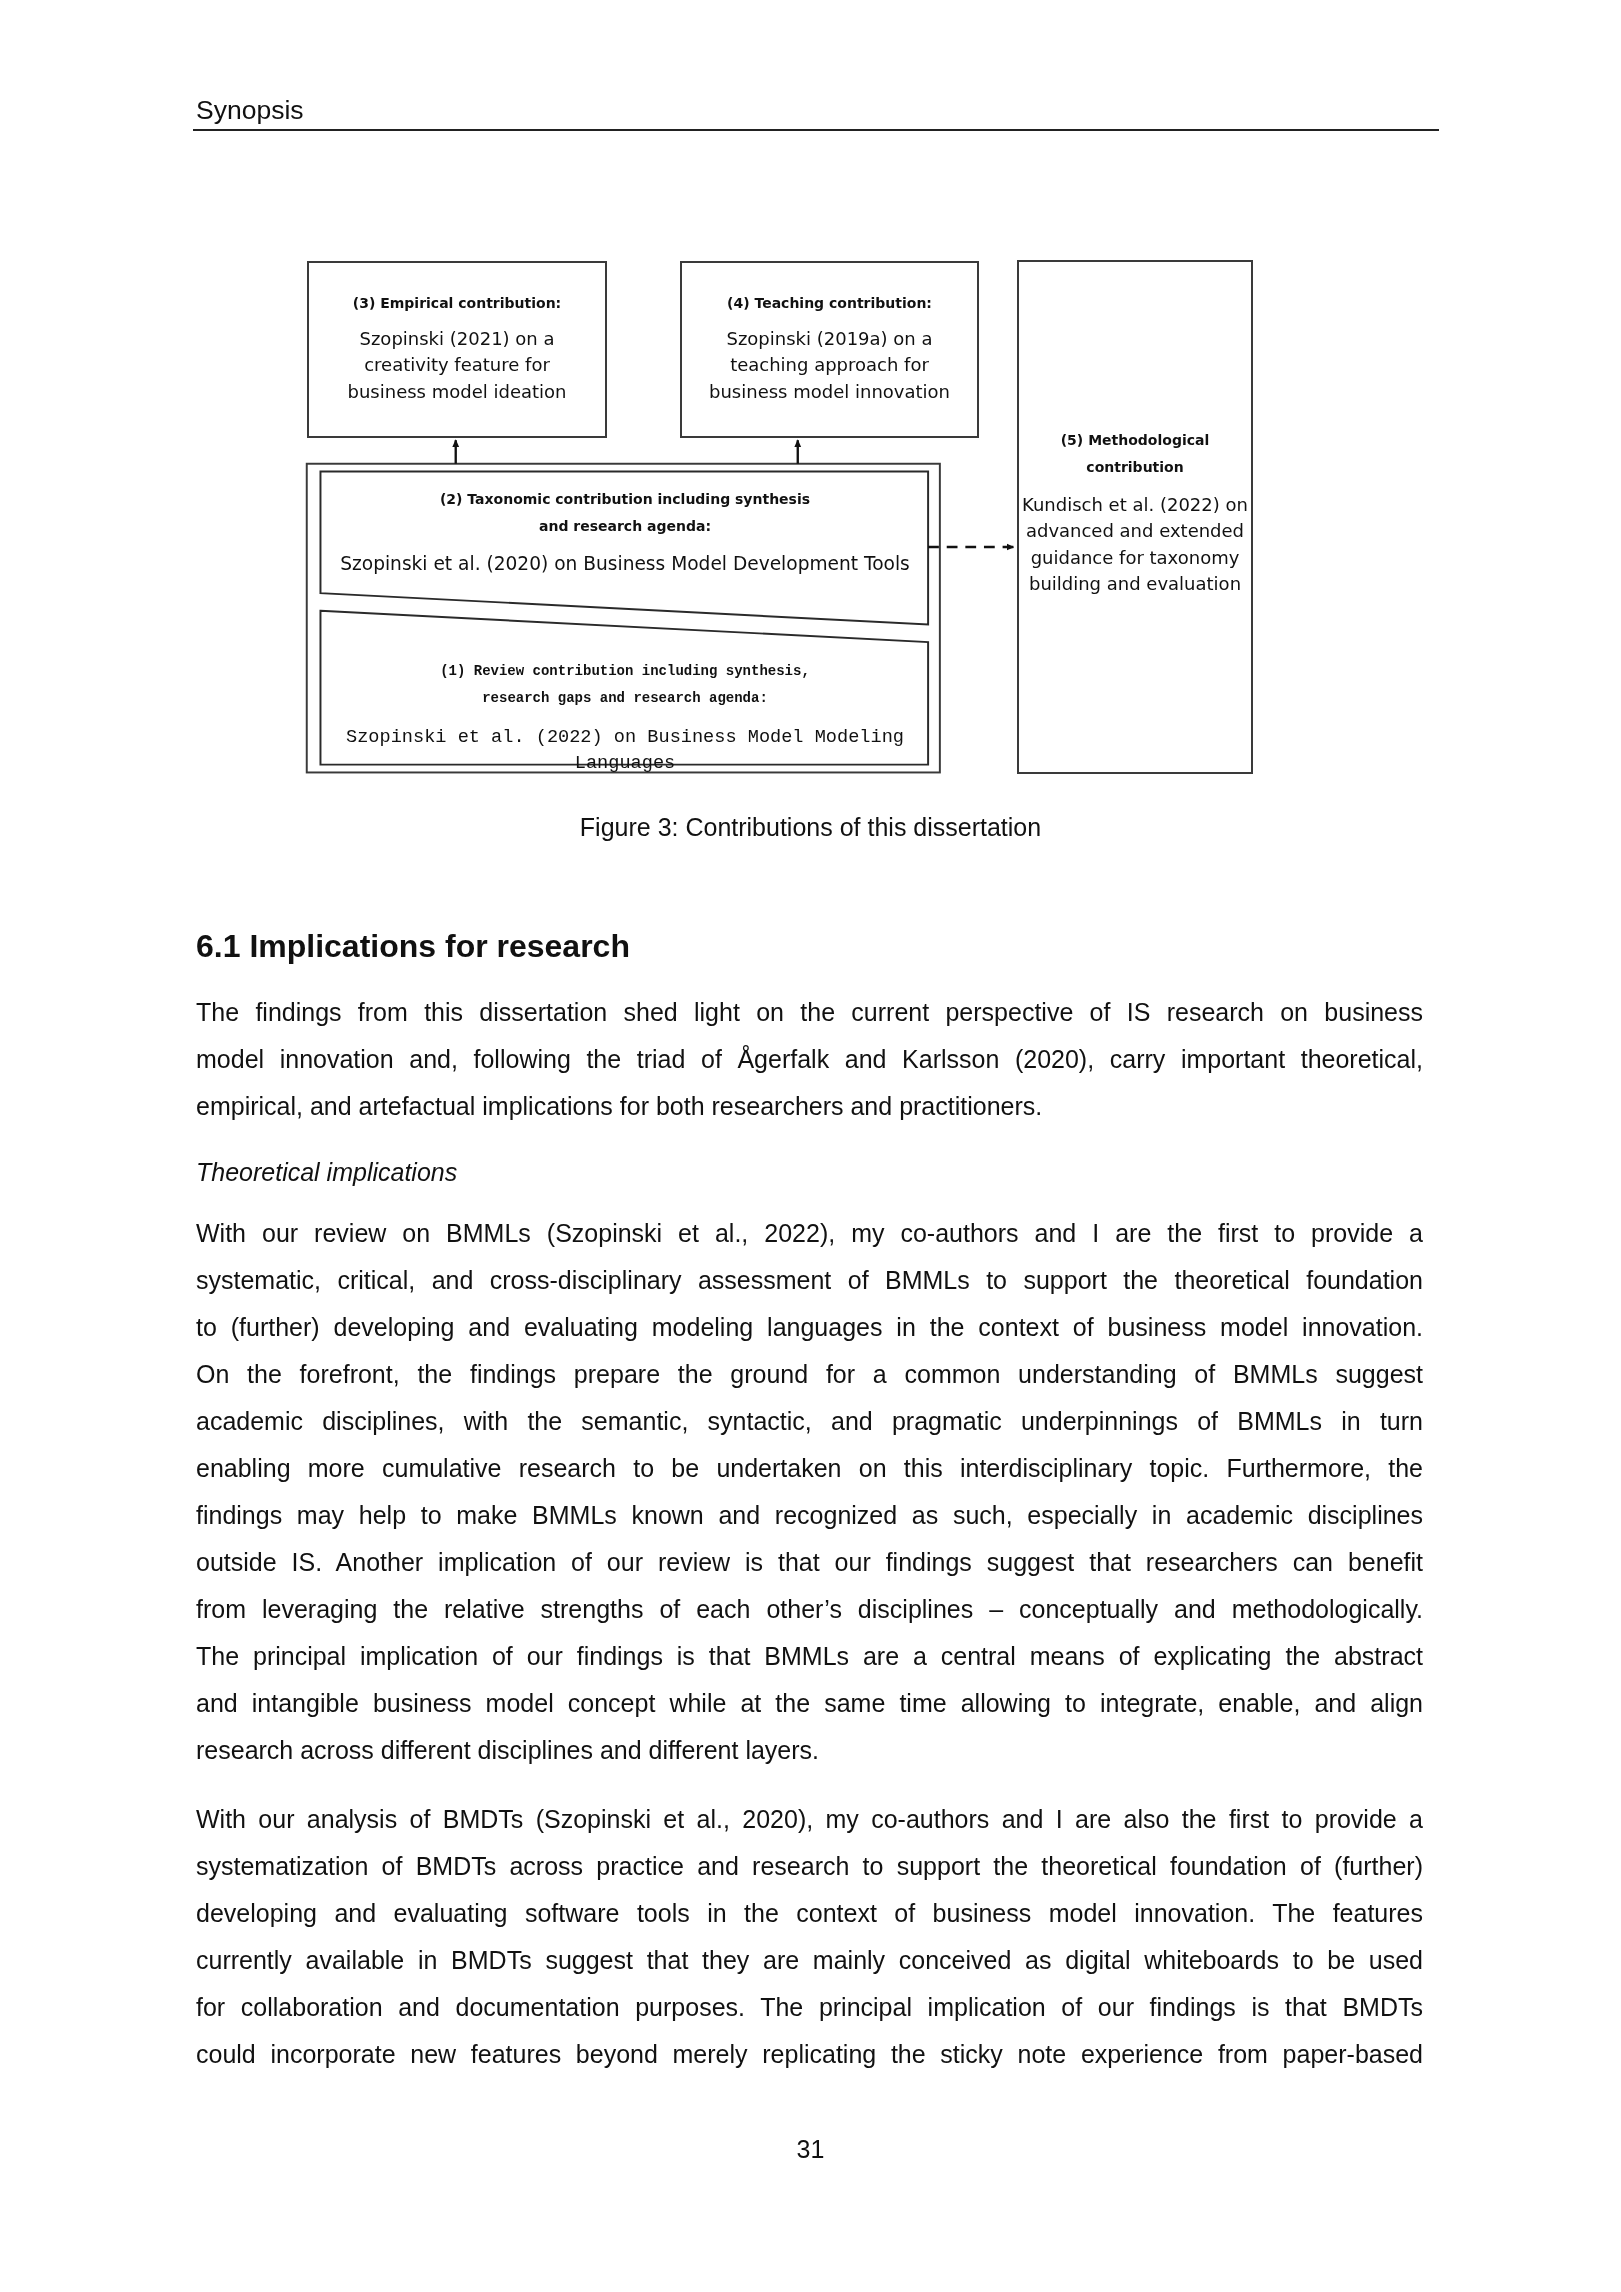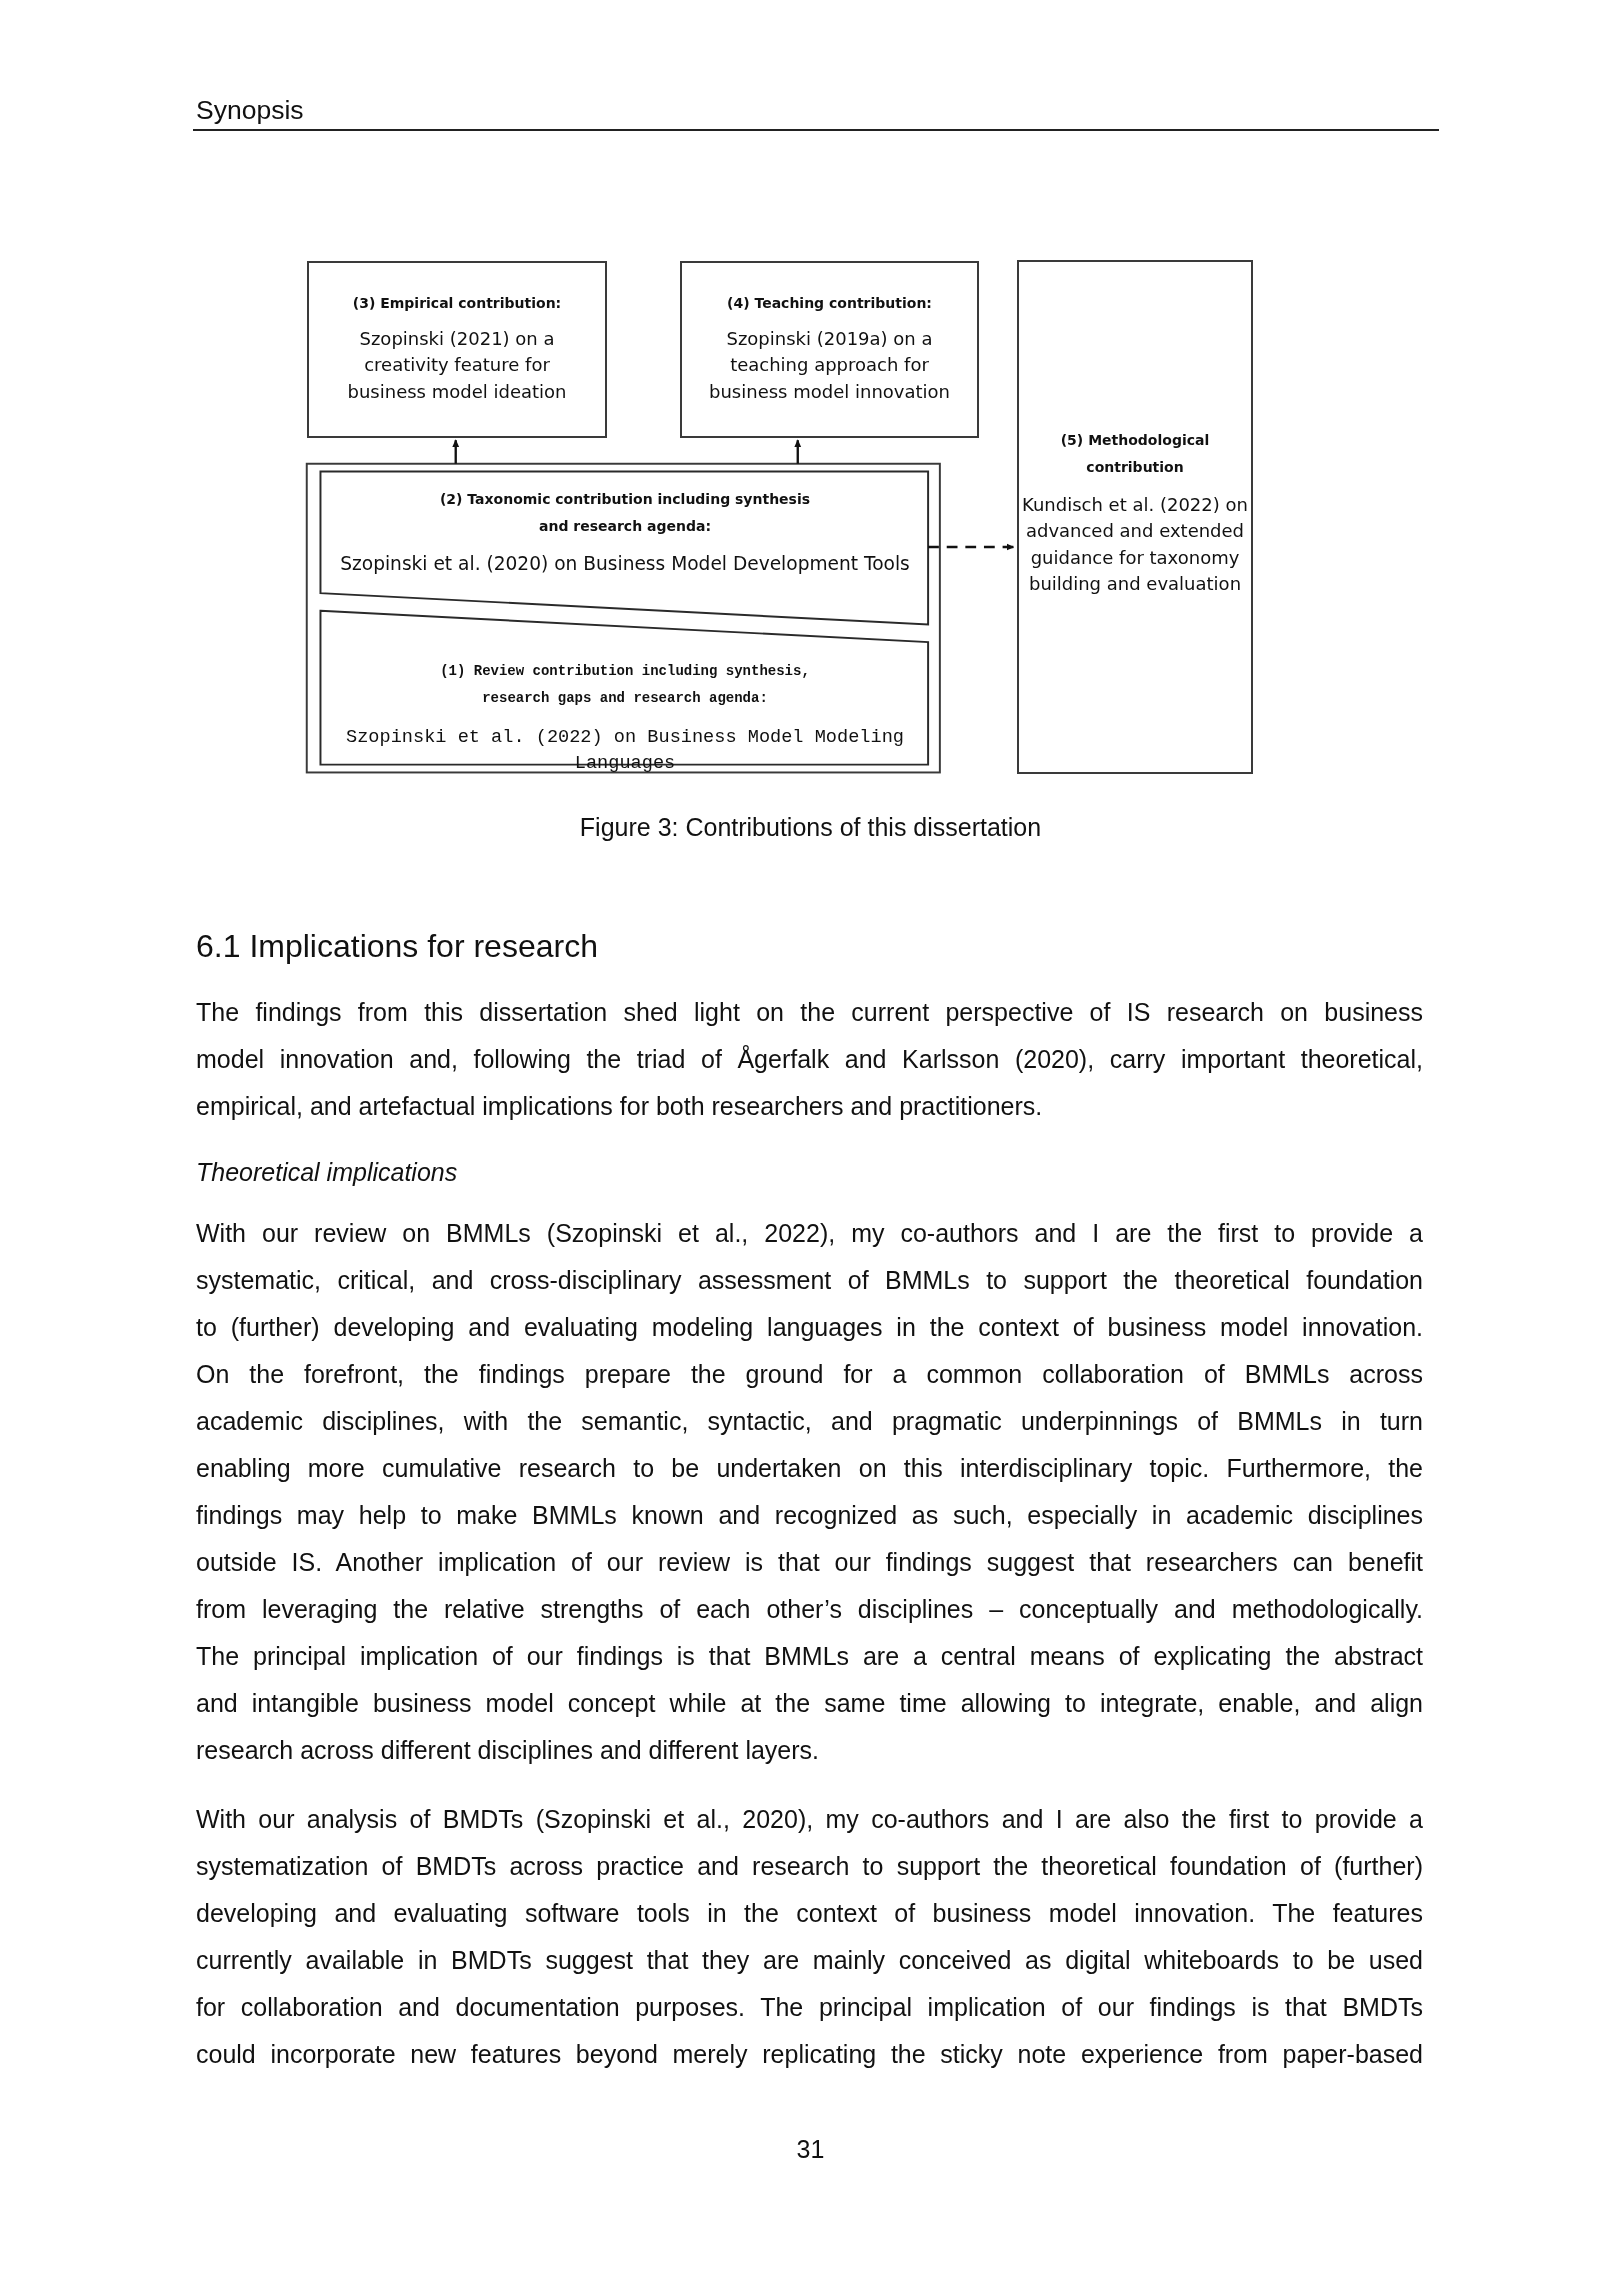--- a/index.html
+++ b/index.html
@@ -13,21 +13,21 @@
   
   #figure { position: absolute; left: 0; top: 0; width: 1621px; height: 804px; }
   .box { position: absolute; border: 2px solid #3a3a3a; box-sizing: border-box; text-align: center; }
   .dtitle { font-weight: bold; font-size: 14px; line-height: 26.5px; color: #111; }
   .dtext { font-size: 18px; line-height: 26.5px; color: #111; }
   .abs { position: absolute; text-align: center; }
   svg#fig-lines { position: absolute; left: 0; top: 0; }
 
   #caption { position: absolute; left: 0; width: 1621px; top: 812px; text-align: center; font-size: 25px; line-height: 31px; }
 
-  #section-heading { position: absolute; left: 196px; top: 927px; font-size: 32px; font-weight: normal; line-height: 39px; }
+  #section-heading { position: absolute; left: 196px; top: 927px; font-size: 32px; font-weight: bold; line-height: 39px; }
 
   .para { position: absolute; left: 196px; width: 1227px; font-size: 25px; line-height: 47px; text-align: justify; }
   .para span.line { display: block; text-align: justify; text-align-last: justify; white-space: nowrap; }
   .para span.line.last { text-align-last: left; }
   #subheading { position: absolute; left: 196px; top: 1153px; font-size: 25px; font-style: italic; line-height: 39px; }
 
   #page-number { position: absolute; left: 0; width: 1621px; top: 2135px; text-align: center; font-size: 25px; line-height: 29px; }
 </style>
 </head>
 <body>
@@ -100,21 +100,21 @@
   <span class="line">model innovation and, following the triad of Ågerfalk and Karlsson (2020), carry important theoretical,</span>
   <span class="line last">empirical, and artefactual implications for both researchers and practitioners.</span>
 </div>
 
 <div id="subheading" class="sans">Theoretical implications</div>
 
 <div class="para sans" style="top:1210px;">
   <span class="line">With our review on BMMLs (Szopinski et al., 2022), my co-authors and I are the first to provide a</span>
   <span class="line">systematic, critical, and cross-disciplinary assessment of BMMLs to support the theoretical foundation</span>
   <span class="line">to (further) developing and evaluating modeling languages in the context of business model innovation.</span>
-  <span class="line">On the forefront, the findings prepare the ground for a common collaboration of BMMLs across</span>
+  <span class="line">On the forefront, the findings prepare the ground for a common understanding of BMMLs suggest</span>
   <span class="line">academic disciplines, with the semantic, syntactic, and pragmatic underpinnings of BMMLs in turn</span>
   <span class="line">enabling more cumulative research to be undertaken on this interdisciplinary topic. Furthermore, the</span>
   <span class="line">findings may help to make BMMLs known and recognized as such, especially in academic disciplines</span>
   <span class="line">outside IS. Another implication of our review is that our findings suggest that researchers can benefit</span>
   <span class="line">from leveraging the relative strengths of each other’s disciplines – conceptually and methodologically.</span>
   <span class="line">The principal implication of our findings is that BMMLs are a central means of explicating the abstract</span>
   <span class="line">and intangible business model concept while at the same time allowing to integrate, enable, and align</span>
   <span class="line last">research across different disciplines and different layers.</span>
 </div>
 

